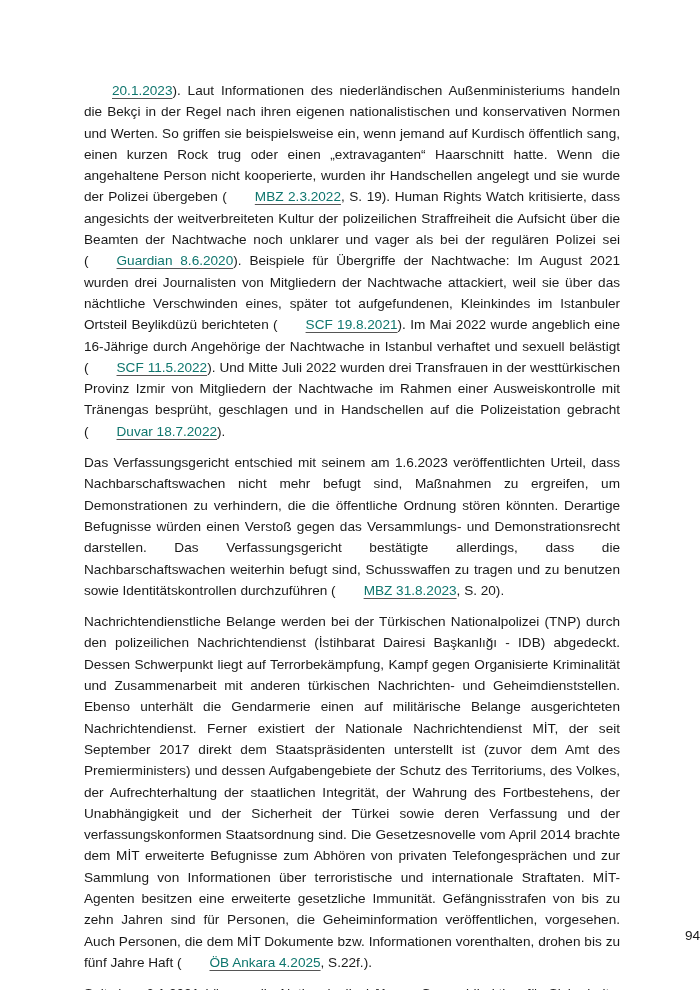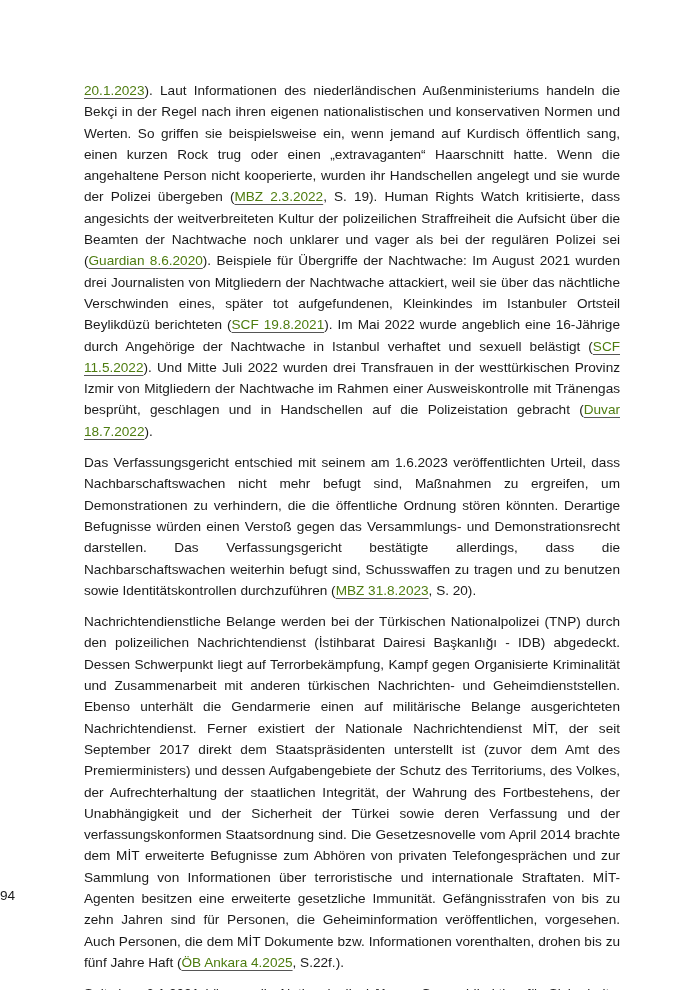--- a/index.html
+++ b/index.html
@@ -10,28 +10,28 @@
     top: 80px;
     width: 536px;
     font-family: "Liberation Sans", sans-serif;
     font-size: 13.6px;
     line-height: 21.3px;
     color: #1a1a1a;
     text-align: justify;
     hyphens: manual;
   }
   .page p { margin: 0 0 10px 0; }
-  .ref { text-decoration: underline; text-decoration-color: #555; text-underline-offset: 3px; color: #4d7c0f; cursor: pointer; }
+  .ref { text-decoration: underline; text-decoration-color: #555; text-underline-offset: 3px; color: #0f766e; cursor: pointer; margin-left: 28px; }
   b { font-weight: normal; }
   .page-number {
     position: absolute;
-    top: 888px;
+    top: 928px;
     left: 0;
     width: 700px;
-    text-align: left;
+    text-align: right;
     font-family: "Liberation Sans", sans-serif;
     font-size: 13.6px;
     color: #1a1a1a;
   }
 </style>
 </head>
 <body>
 
 <div class="page">
   <p>

